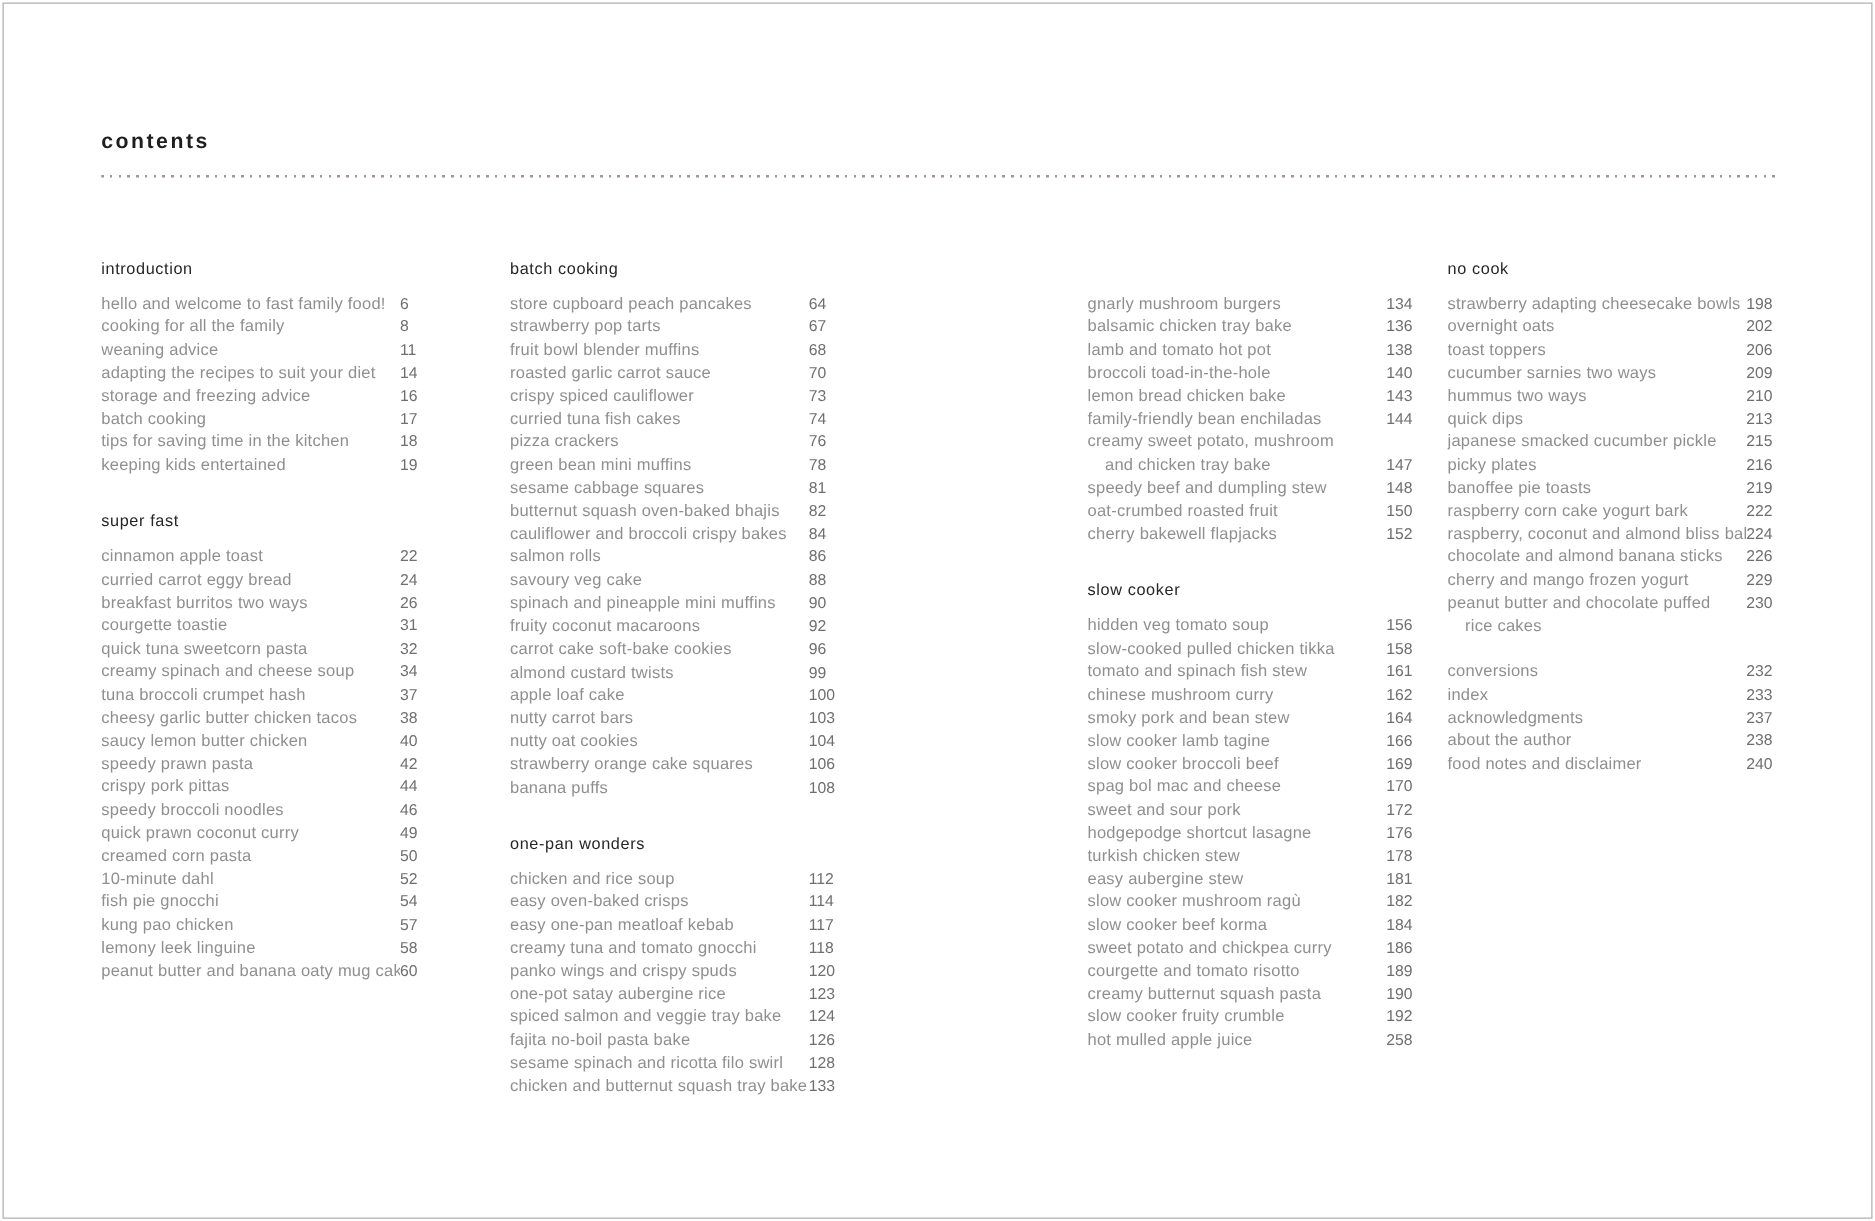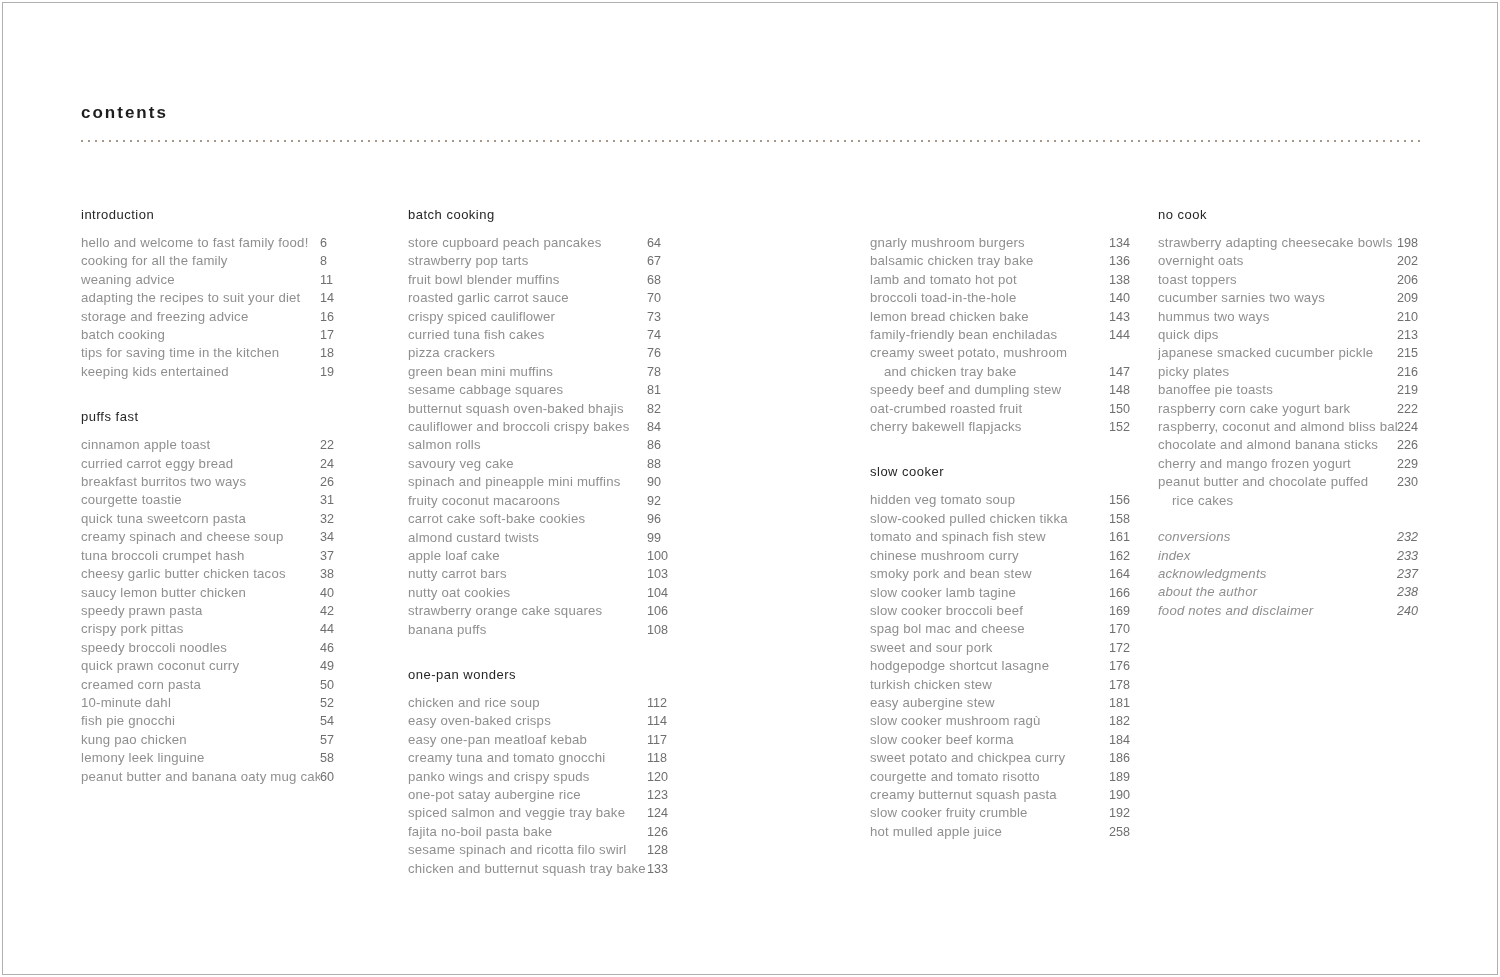--- a/index.html
+++ b/index.html
@@ -64,21 +64,20 @@
   .toc-block:not(:first-child) .section-heading {
     margin-top: 26px;
   }
   
   .toc-block.continuation {
     padding-top: 29px;
   }
   
   .toc-block.back-matter {
     margin-top: 18px;
-    font-style: italic;
   }
   .entry-row {
     display: flex;
     line-height: 18.4px;
     white-space: nowrap;
   }
   .entry-label {
     flex: 0 0 239px;
     font-size: 13.2px;
     letter-spacing: 0.2px;
@@ -149,21 +148,21 @@
             </div>
           </div>
           <div class="entry">
             <div class="entry-row">
               <span class="entry-label">keeping kids entertained</span>
               <span class="entry-page">19</span>
             </div>
           </div>
         </section>
         <section class="toc-block">
-          <h2 class="section-heading">puffs fast</h2>
+          <h2 class="section-heading">super fast</h2>
           <div class="entry">
             <div class="entry-row">
               <span class="entry-label">cinnamon apple toast</span>
               <span class="entry-page">22</span>
             </div>
           </div>
           <div class="entry">
             <div class="entry-row">
               <span class="entry-label">curried carrot eggy bread</span>
               <span class="entry-page">24</span>

